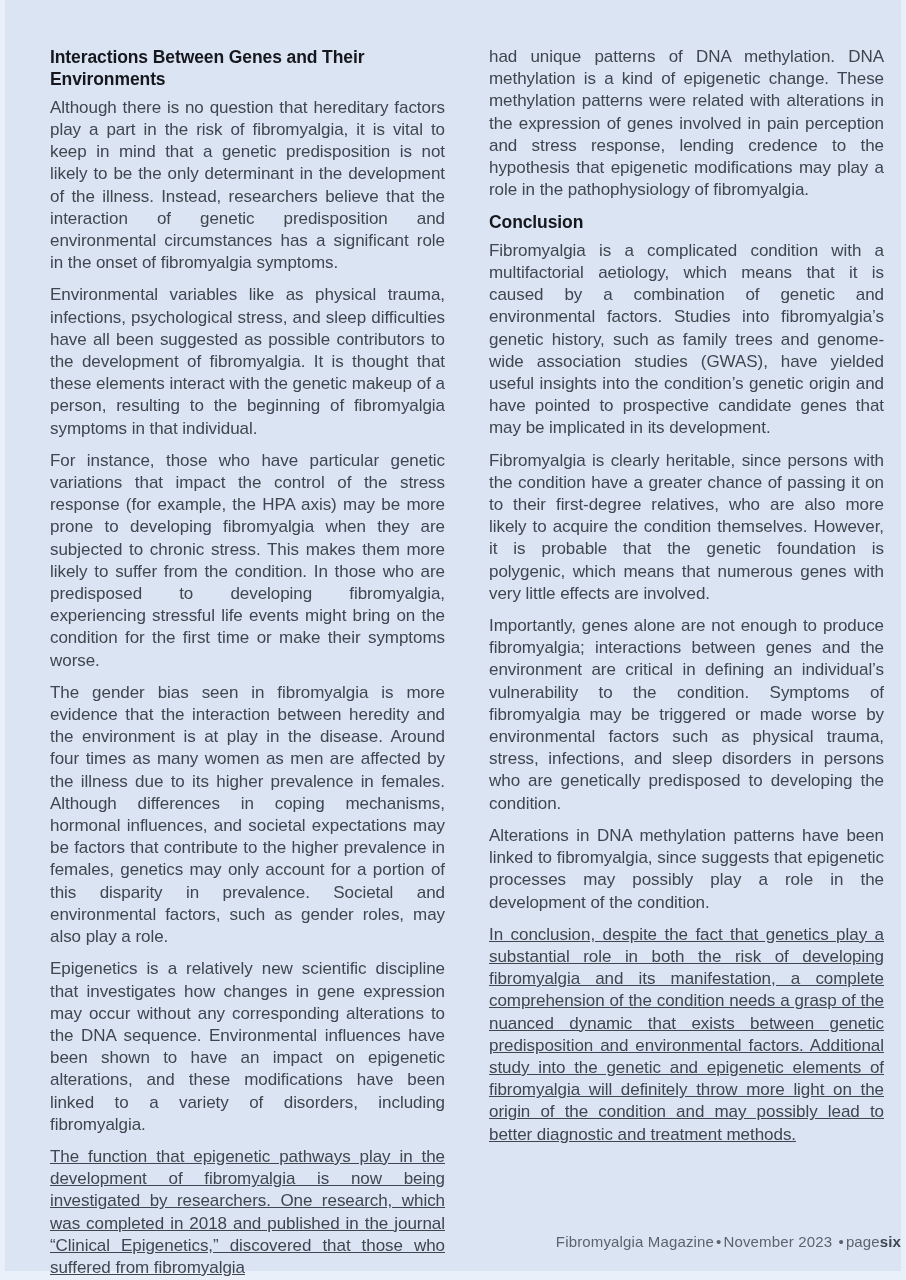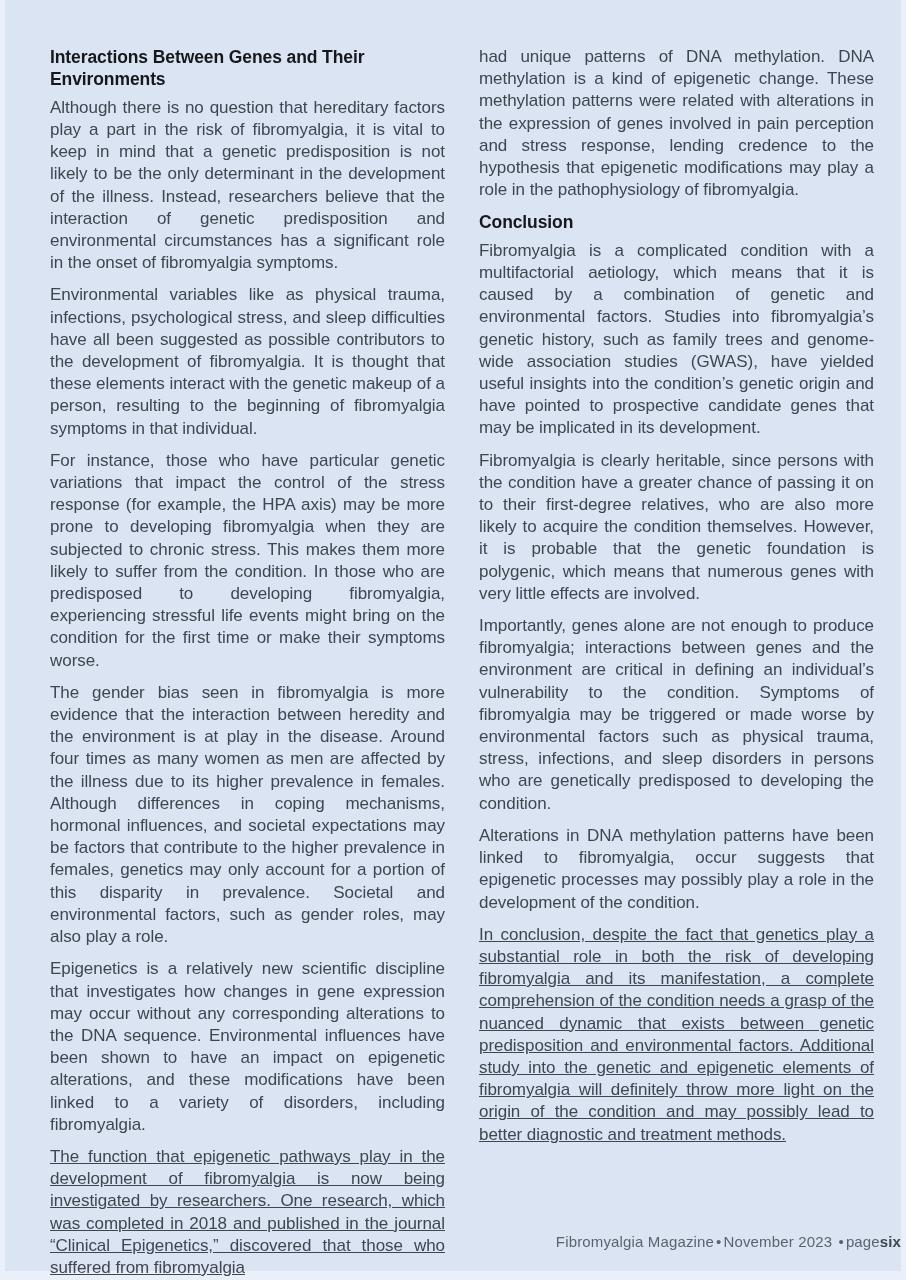--- a/index.html
+++ b/index.html
@@ -25,21 +25,21 @@
     border-top: 0;
     padding: 0;
   }
   .columns {
     position: absolute;
     top: 46px;
     left: 45px;
     right: 38px;
     bottom: 70px;
     display: flex;
-    gap: 34px;
+    gap: 44px;
   }
   .col {
     width: 395px;
     flex: 0 0 395px;
   }
   h2.section-heading {
     font-family: "Liberation Sans", sans-serif;
     font-weight: bold;
     font-size: 17.5px;
     line-height: 1.28;
@@ -103,21 +103,21 @@
       <p class="body-text">Epigenetics is a relatively new scientific discipline that investigates how changes in gene expression may occur without any corresponding alterations to the DNA sequence. Environmental influences have been shown to have an impact on epigenetic alterations, and these modifications have been linked to a variety of disorders, including fibromyalgia.</p>
       <p class="body-text">The function that epigenetic pathways play in the development of fibromyalgia is now being investigated by researchers. One research, which was completed in 2018 and published in the journal “Clinical Epigenetics,” discovered that those who suffered from fibromyalgia</p>
     </div>
 
     <div class="col">
       <p class="body-text">had unique patterns of DNA methylation. DNA methylation is a kind of epigenetic change. These methylation patterns were related with alterations in the expression of genes involved in pain perception and stress response, lending credence to the hypothesis that epigenetic modifications may play a role in the pathophysiology of fibromyalgia.</p>
       <h2 class="section-heading spaced">Conclusion</h2>
       <p class="body-text">Fibromyalgia is a complicated condition with a multifactorial aetiology, which means that it is caused by a combination of genetic and environmental factors. Studies into fibromyalgia’s genetic history, such as family trees and genome-wide association studies (GWAS), have yielded useful insights into the condition’s genetic origin and have pointed to prospective candidate genes that may be implicated in its development.</p>
       <p class="body-text">Fibromyalgia is clearly heritable, since persons with the condition have a greater chance of passing it on to their first-degree relatives, who are also more likely to acquire the condition themselves. However, it is probable that the genetic foundation is polygenic, which means that numerous genes with very little effects are involved.</p>
       <p class="body-text">Importantly, genes alone are not enough to produce fibromyalgia; interactions between genes and the environment are critical in defining an individual’s vulnerability to the condition. Symptoms of fibromyalgia may be triggered or made worse by environmental factors such as physical trauma, stress, infections, and sleep disorders in persons who are genetically predisposed to developing the condition.</p>
-      <p class="body-text">Alterations in DNA methylation patterns have been linked to fibromyalgia, occur suggests that epigenetic processes may possibly play a role in the development of the condition.</p>
+      <p class="body-text">Alterations in DNA methylation patterns have been linked to fibromyalgia, since suggests that epigenetic processes may possibly play a role in the development of the condition.</p>
       <p class="body-text">In conclusion, despite the fact that genetics play a substantial role in both the risk of developing fibromyalgia and its manifestation, a complete comprehension of the condition needs a grasp of the nuanced dynamic that exists between genetic predisposition and environmental factors. Additional study into the genetic and epigenetic elements of fibromyalgia will definitely throw more light on the origin of the condition and may possibly lead to better diagnostic and treatment methods.</p>
     </div>
 
   </div>
 
   <div class="footer">
     <span>Fibromyalgia Magazine</span><span class="sep">•</span><span>November 2023</span>&nbsp;<span class="sep">•</span><span class="page-word">page</span><span class="page-num">six</span>
   </div>
 
 </div>

